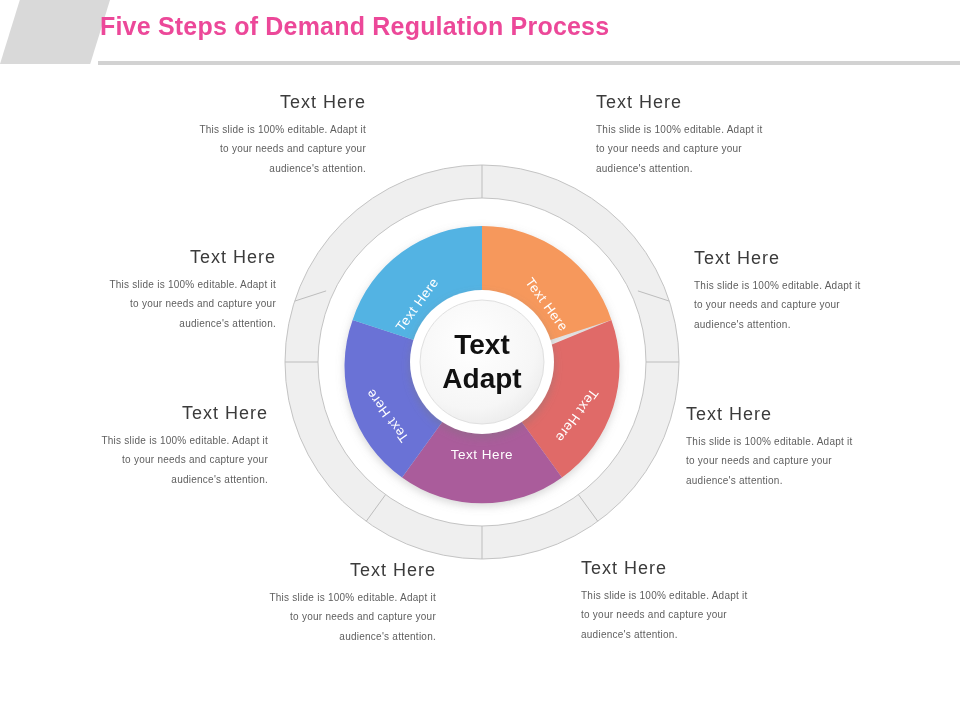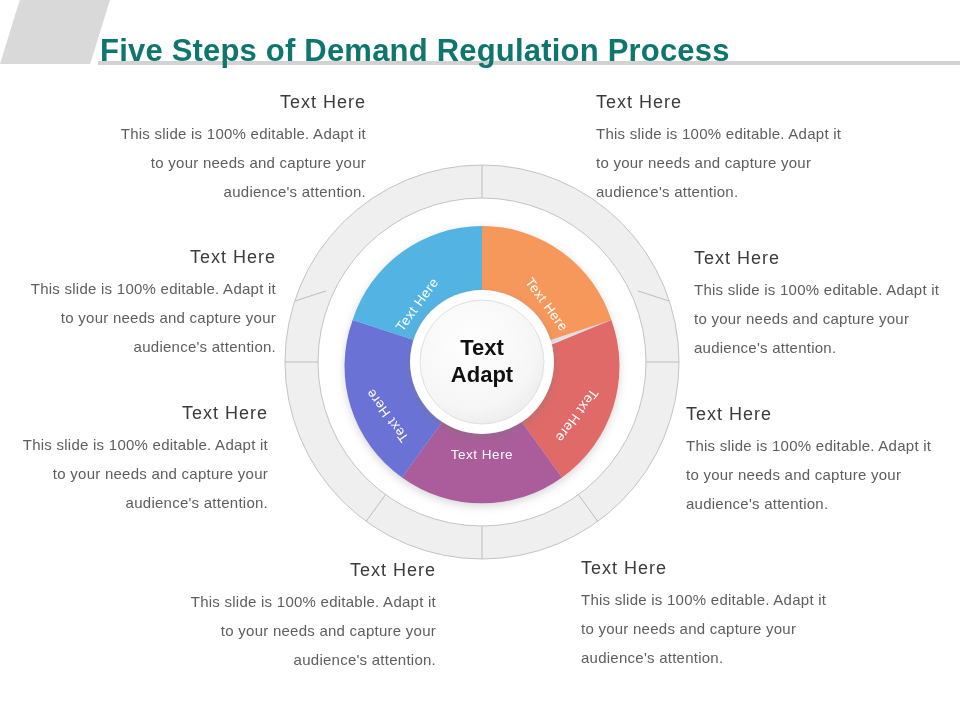--- a/index.html
+++ b/index.html
@@ -33,43 +33,42 @@
   }
   .header-rule {
     position: absolute;
     left: 98px; top: 61px;
     width: 862px; height: 4px;
     background: #d2d2d2;
   }
   .page-title {
     position: absolute;
     left: 100px; top: 12px;
-    font-size: 31px;
+    font-size: 25px;
     font-weight: 600;
     letter-spacing: 0.2px;
-    color: #0f766e;
+    color: #ec4899;
     font-family: "Liberation Sans", sans-serif;
     white-space: nowrap;
-    margin-top: 21px;
   }
 
   
   .callout {
     position: absolute;
     width: 266px;
   }
   .callout .c-title {
     font-size: 18px;
     color: #3b3b3b;
     letter-spacing: 1px;
     margin-bottom: 7px;
     white-space: nowrap;
   }
   .callout .c-body {
-    font-size: 15px;
+    font-size: 10px;
     line-height: 1.93;
     color: #5e5e5e;
     letter-spacing: 0.25px;
   }
   .callout.align-right { text-align: right; }
   .callout.align-left  { text-align: left; }
 
   
   .cl-1 { left: 100px;  top: 92px;  }
   .cl-2 { left: 10px;   top: 247px; }
@@ -94,21 +93,21 @@
     font-size: 13.5px;
     fill: #ffffff;
     letter-spacing: 0.5px;
   }
 
   .hub-text {
     position: absolute;
     left: 50%; top: 50%;
     transform: translate(-50%, -50%);
     text-align: center;
-    font-size: 22px;
+    font-size: 28px;
     font-weight: bold;
     color: #111111;
     line-height: 1.22;
     pointer-events: none;
     white-space: nowrap;
   }
 </style>
 </head>
 <body>
 

